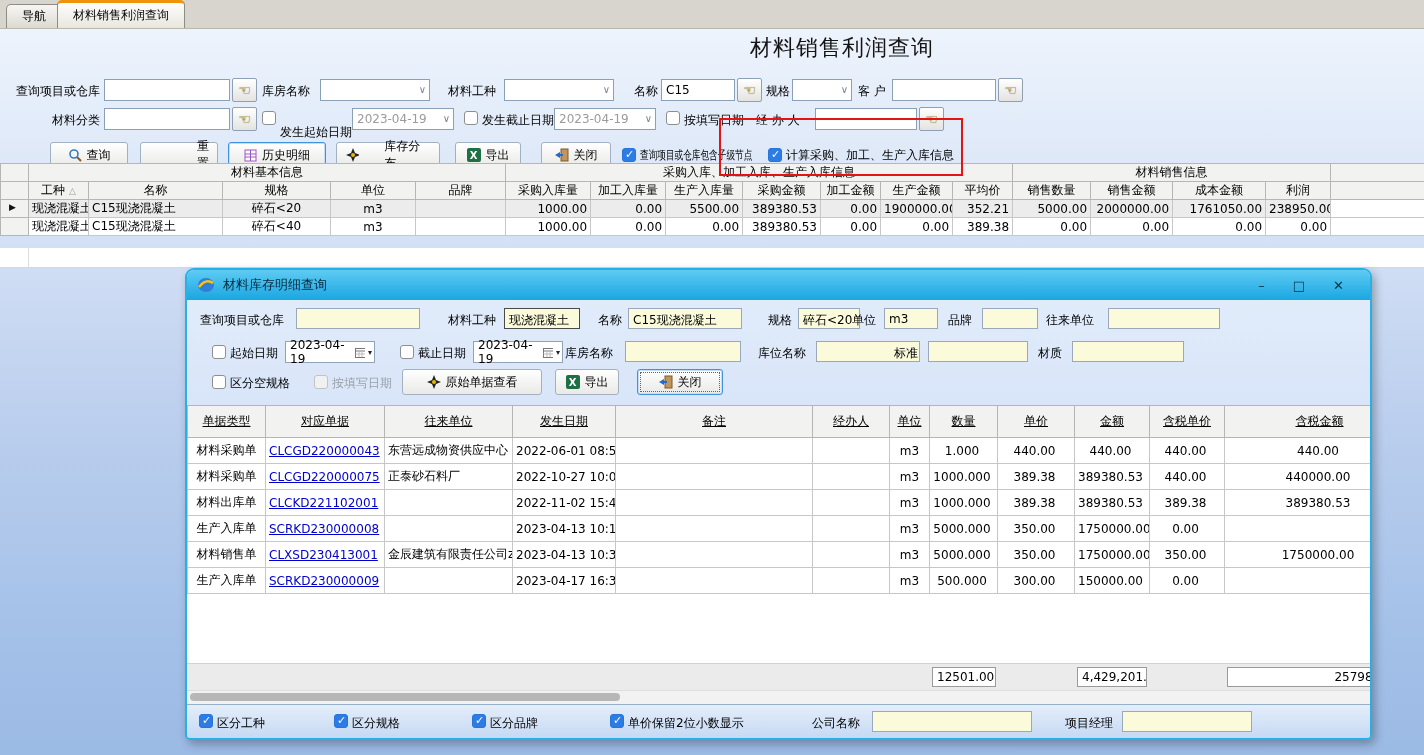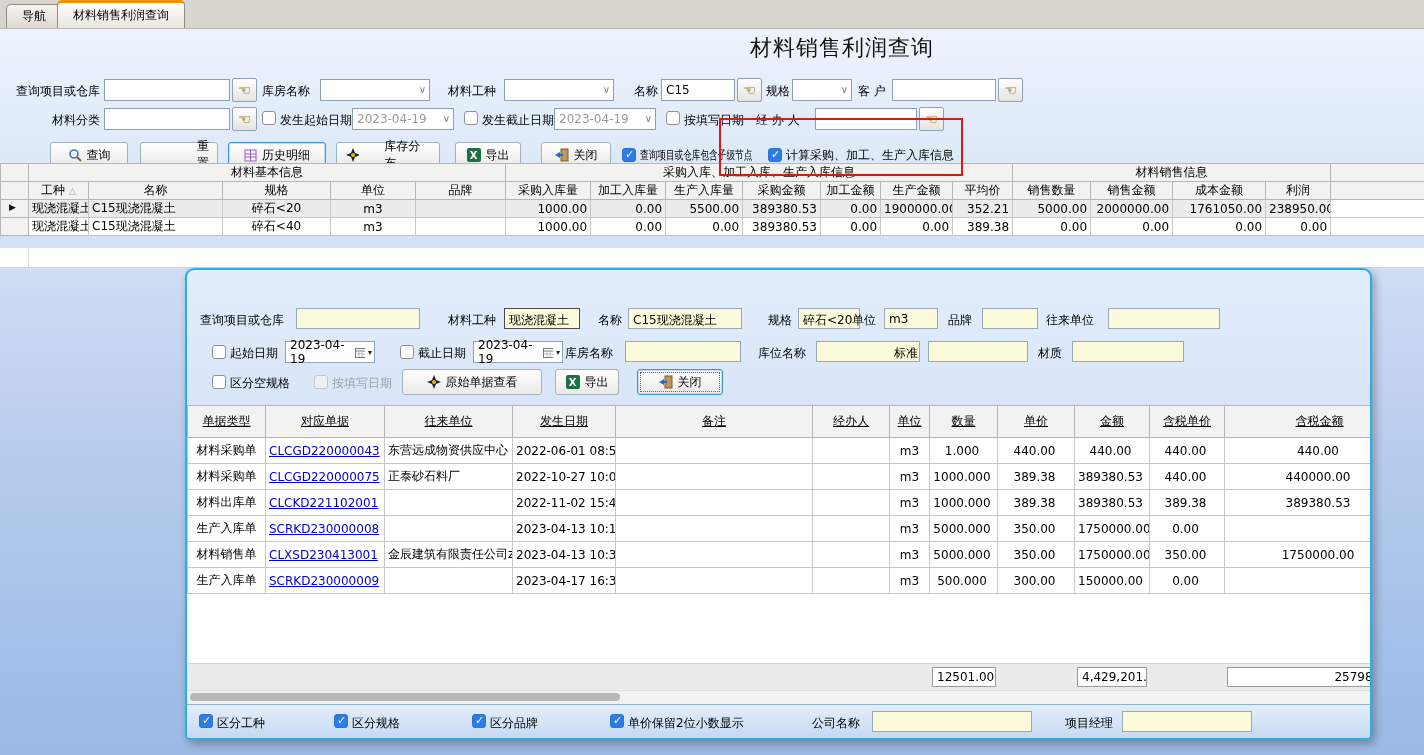--- a/index.html
+++ b/index.html
@@ -130,21 +130,21 @@
       <span>☜</span>
     </div>
 
   <span class="lbl r" style="left:8px;top:112px;width:92px;">材料分类</span>
   <div class="txt" style="left:104px;top:108px;width:126px;"></div>
   <div class="handbtn" style="left:232px;top:107px;">
       <span>☜</span>
     </div>
 
   <div class="cb" style="left:262px;top:111px;"></div>
-  <span class="lbl" style="left:280px;top:112px;text-align:center;">发生起始日期</span>
+  <span class="lbl" style="left:280px;top:124px;text-align:center;">发生起始日期</span>
   <div class="combo dis" style="left:352px;top:108px;width:102px;"><span>2023-04-19</span><span class="ar">∨</span></div>
 
   <div class="cb" style="left:464px;top:111px;"></div>
   <span class="lbl" style="left:482px;top:112px;">发生截止日期</span>
   <div class="combo dis" style="left:554px;top:108px;width:102px;"><span>2023-04-19</span><span class="ar">∨</span></div>
 
   <div class="cb" style="left:666px;top:111px;"></div>
   <span class="lbl" style="left:684px;top:112px;">按填写日期</span>
   <span class="lbl" style="left:756px;top:112px;">经 办 人</span>
   <div class="txt" style="left:815px;top:108px;width:102px;"></div>
@@ -293,20 +293,32 @@
       </tr>
       </tbody>
   </table>
   <div class="strip">
       <div class="selline"></div>
     </div>
 
   <div class="modal">
     <div class="dtablebg"></div>
 
+    <div class="mtitle">
+      <svg width="18" height="16">
+          <ellipse cx="9" cy="8" rx="8" ry="7" fill="#2f7fd6"></ellipse>
+          <path d="M2 10 Q9 1 16 6" stroke="#f7c21c" stroke-width="2.5" fill="none"></path>
+        </svg>
+      <span class="ttl">材料库存明细查询</span>
+      <span class="wbtns">
+        <span>–</span>
+        <span>□</span>
+        <span>✕</span>
+      </span>
+    </div>
 
     <span class="lbl" style="left:13px;top:42px;">查询项目或仓库</span>
     <div class="ytxt" style="left:109px;top:38px;width:124px;"></div>
     <span class="lbl" style="left:261px;top:42px;">材料工种</span>
     <div class="ytxt" style="left:317px;top:38px;width:76px;border-color:#4a4a4a;">现浇混凝土</div>
     <span class="lbl" style="left:411px;top:42px;">名称</span>
     <div class="ytxt" style="left:441px;top:38px;width:114px;">C15现浇混凝土</div>
     <span class="lbl" style="left:581px;top:42px;">规格</span>
     <div class="ytxt" style="left:611px;top:38px;width:62px;">碎石&lt;20</div>
     <span class="lbl" style="left:665px;top:42px;">单位</span>

